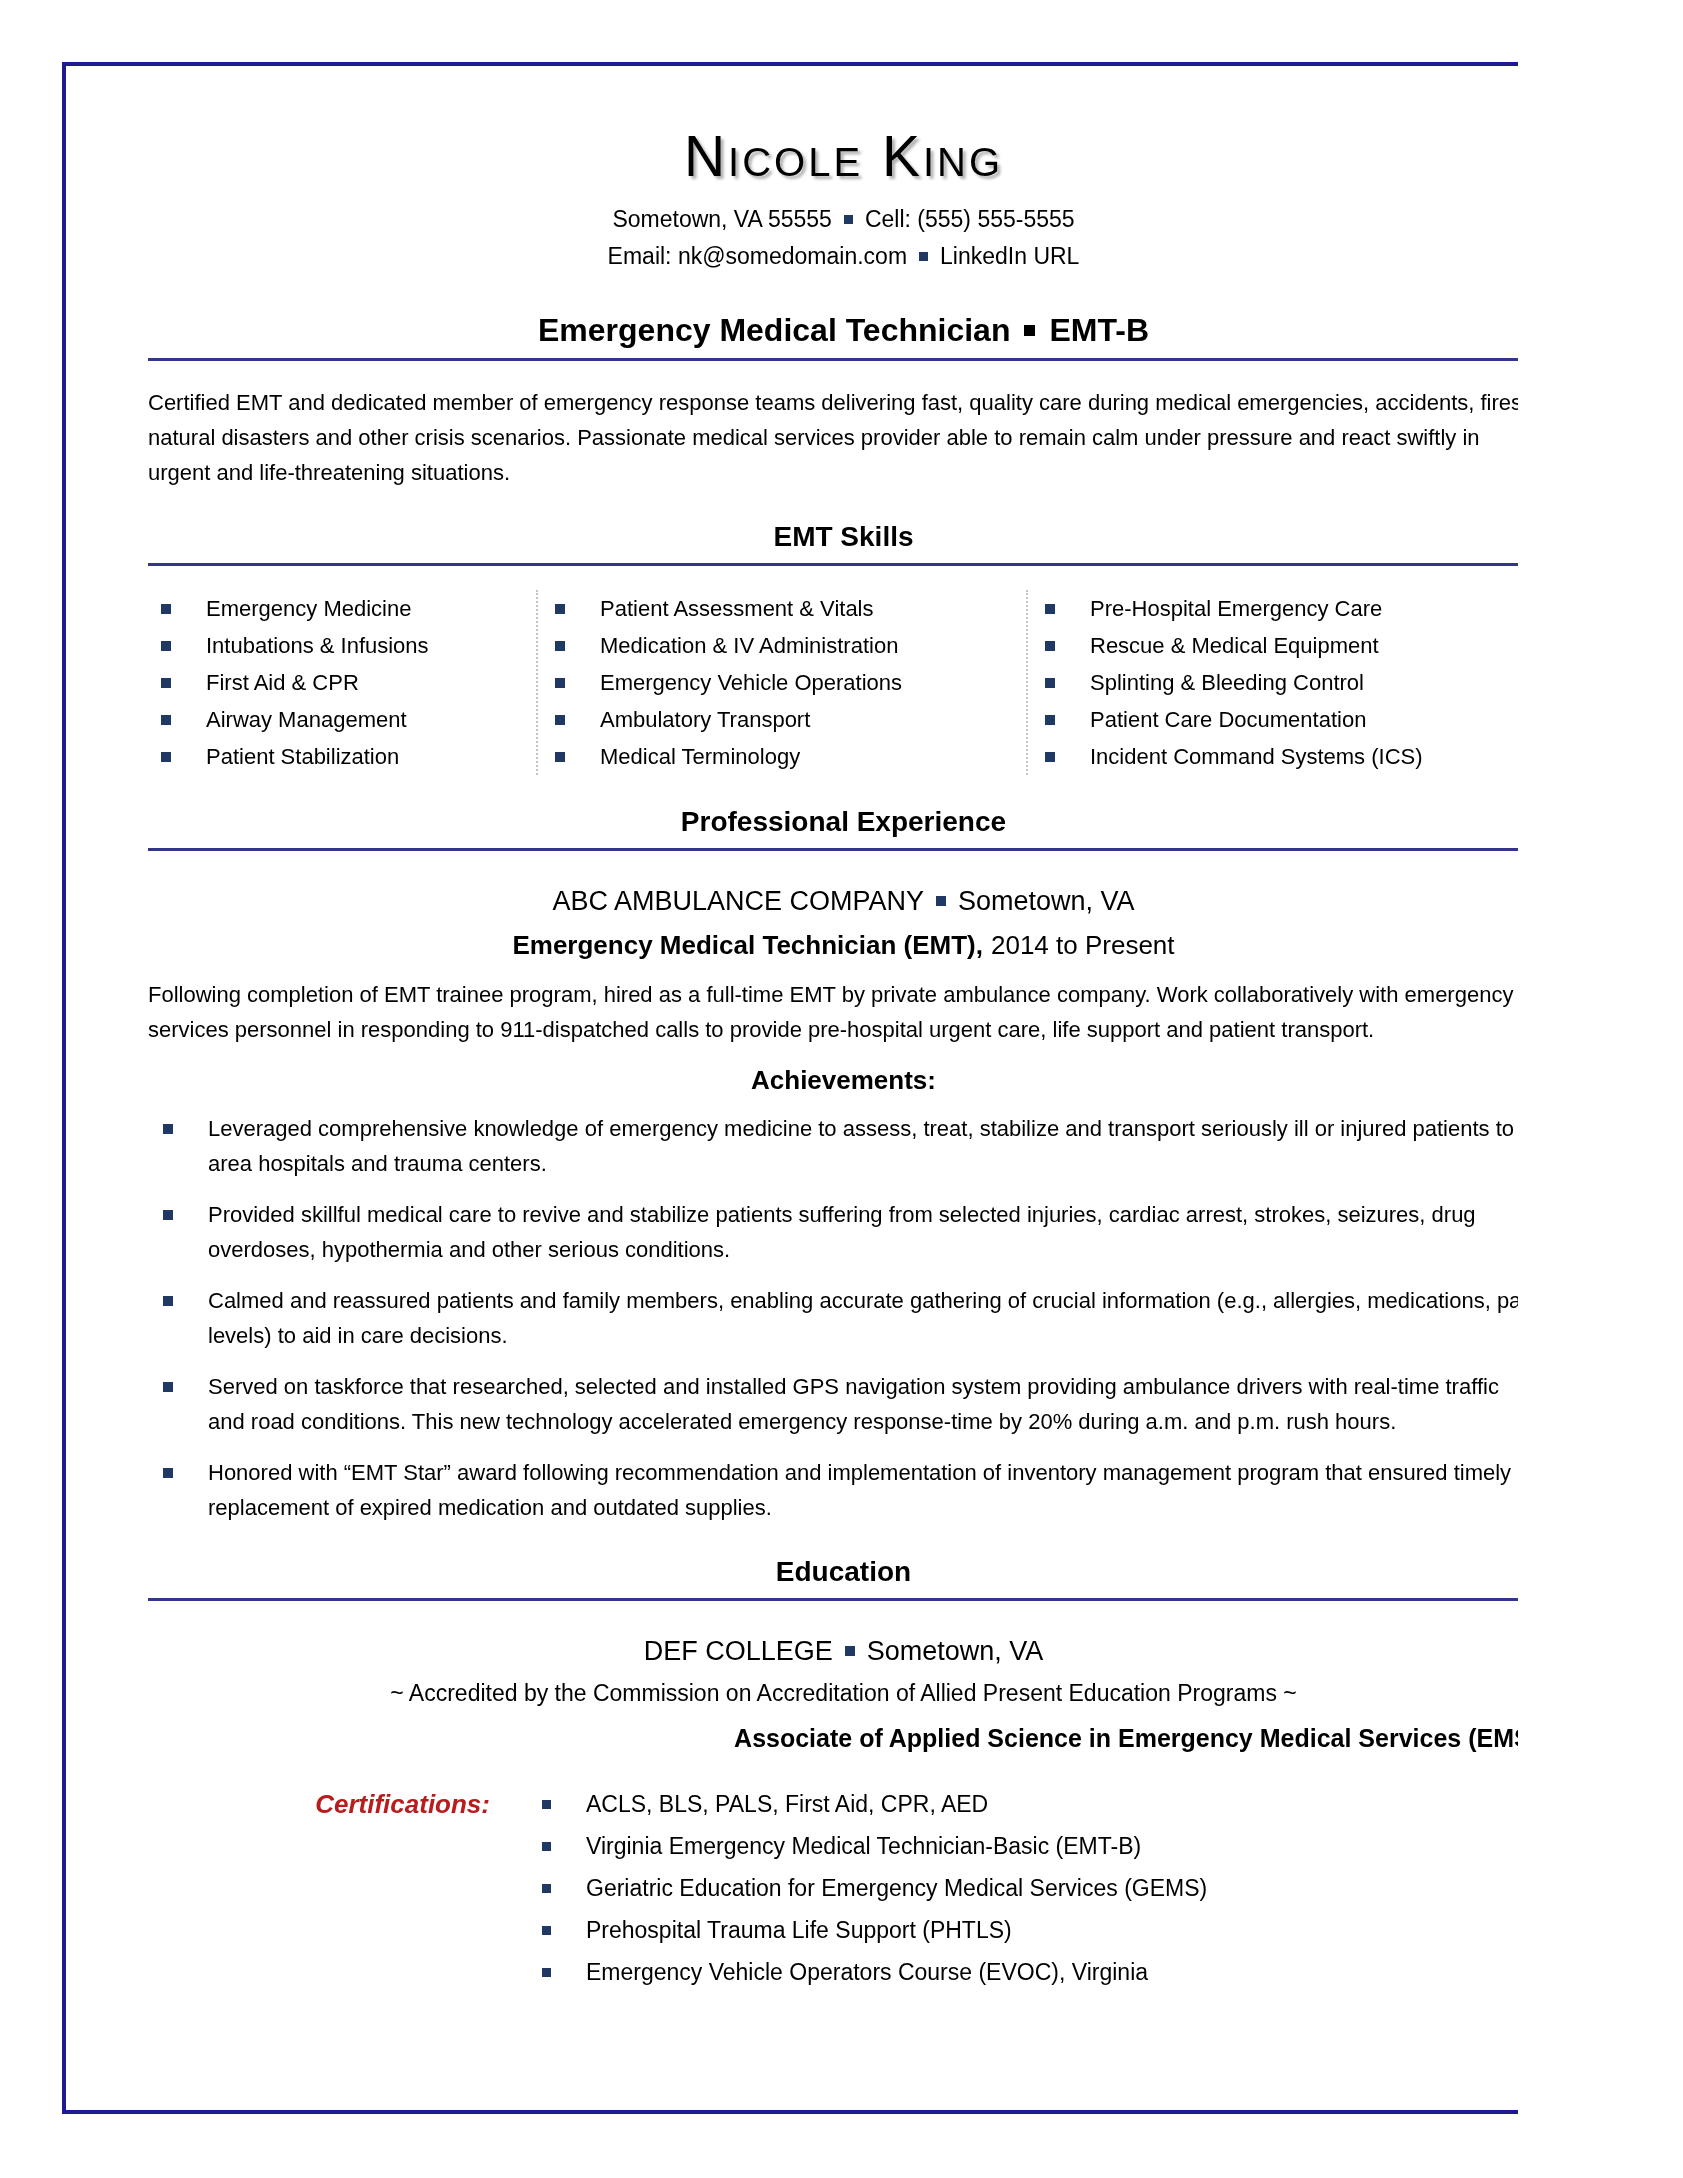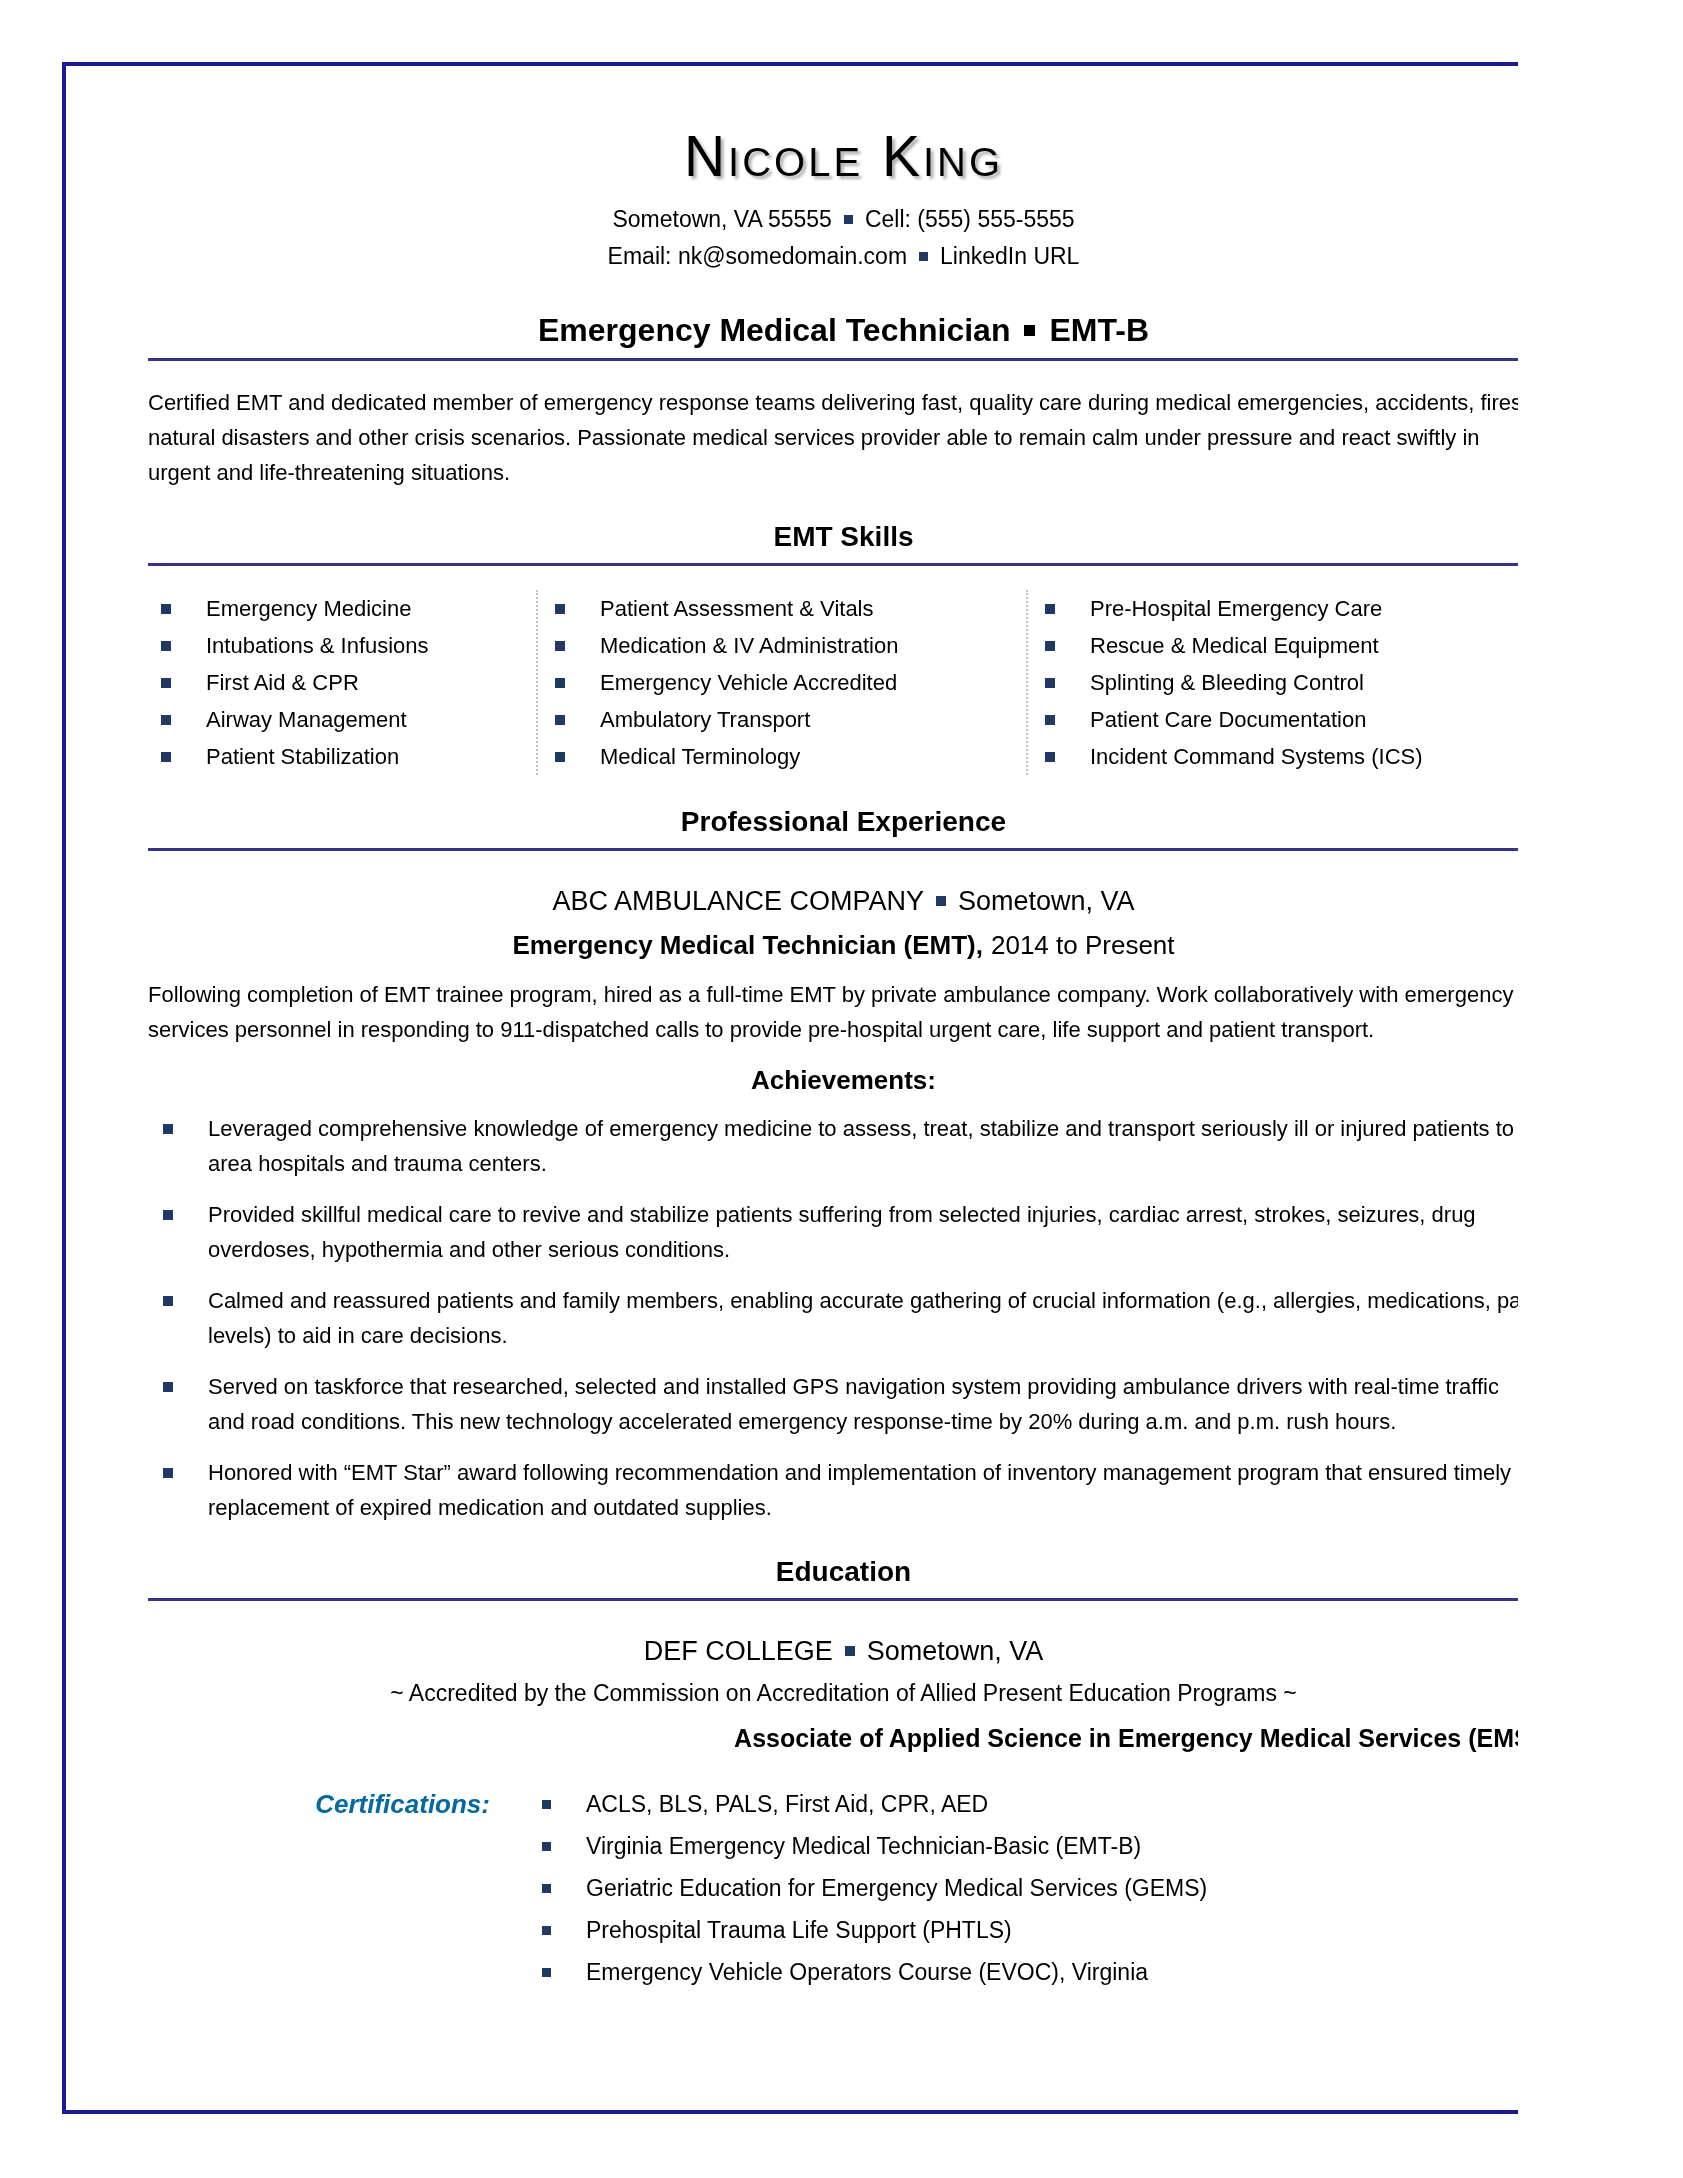--- a/index.html
+++ b/index.html
@@ -71,21 +71,21 @@
   .school-line .sep-sq { width: 10px; height: 10px; margin: 0 12px 3px 12px; }
   .accreditation { text-align: center; font-size: 23px; margin-top: 6px; line-height: 36px; }
   .degree { text-align: right; font-size: 25px; font-weight: bold; margin-top: 8px; line-height: 38px; }
   .certs { display: flex; margin-top: 26px; }
   .certs-label {
     flex: 0 0 342px;
     text-align: right;
     font-size: 26px;
     font-weight: bold;
     font-style: italic;
-    color: #0369a1;
+    color: #b91c1c;
     line-height: 42px;
   }
   .cert-list { list-style: none; margin-left: 52px; }
   .cert-item { display: flex; align-items: center; font-size: 23px; line-height: 42px; }
   .cert-item .sq { width: 9px; height: 9px; }
 </style>
 </head>
 <body>
 
 <div class="page">
@@ -133,21 +133,21 @@
         <li class="skill-item">
             <span class="sq"></span>
             <span>Patient Assessment &amp; Vitals</span>
           </li>
         <li class="skill-item">
             <span class="sq"></span>
             <span>Medication &amp; IV Administration</span>
           </li>
         <li class="skill-item">
             <span class="sq"></span>
-            <span>Emergency Vehicle Accredited</span>
+            <span>Emergency Vehicle Operations</span>
           </li>
         <li class="skill-item">
             <span class="sq"></span>
             <span>Ambulatory Transport</span>
           </li>
         <li class="skill-item">
             <span class="sq"></span>
             <span>Medical Terminology</span>
           </li>
       </ul>

